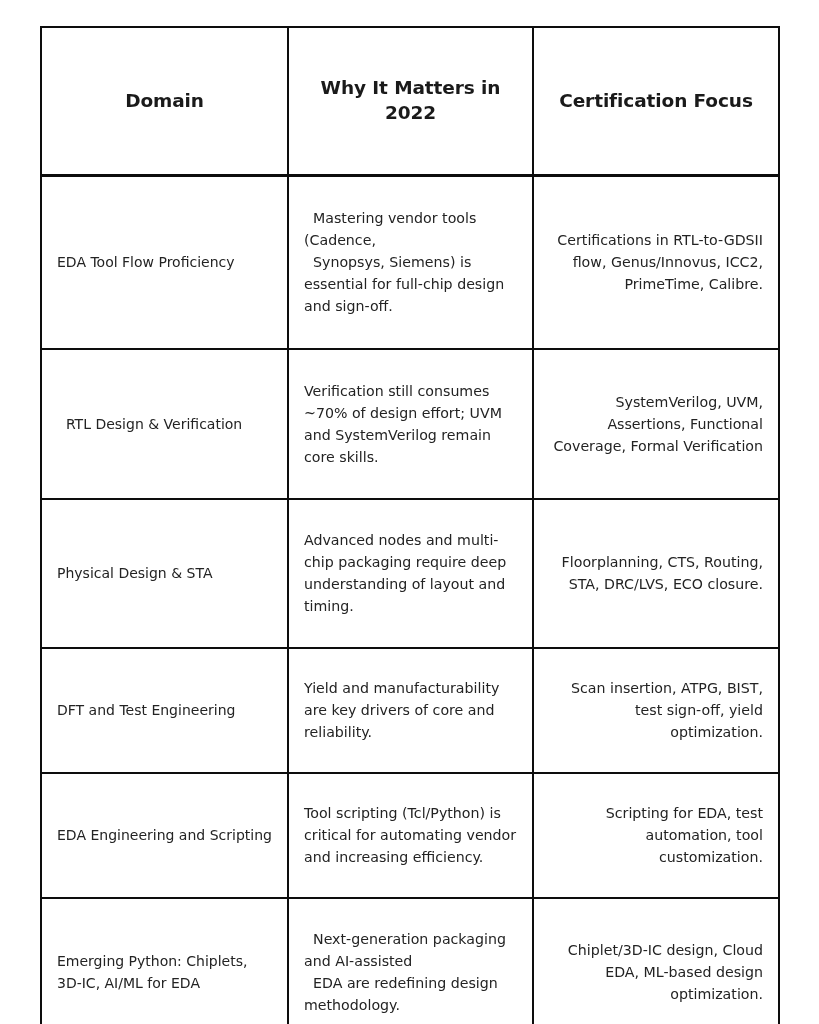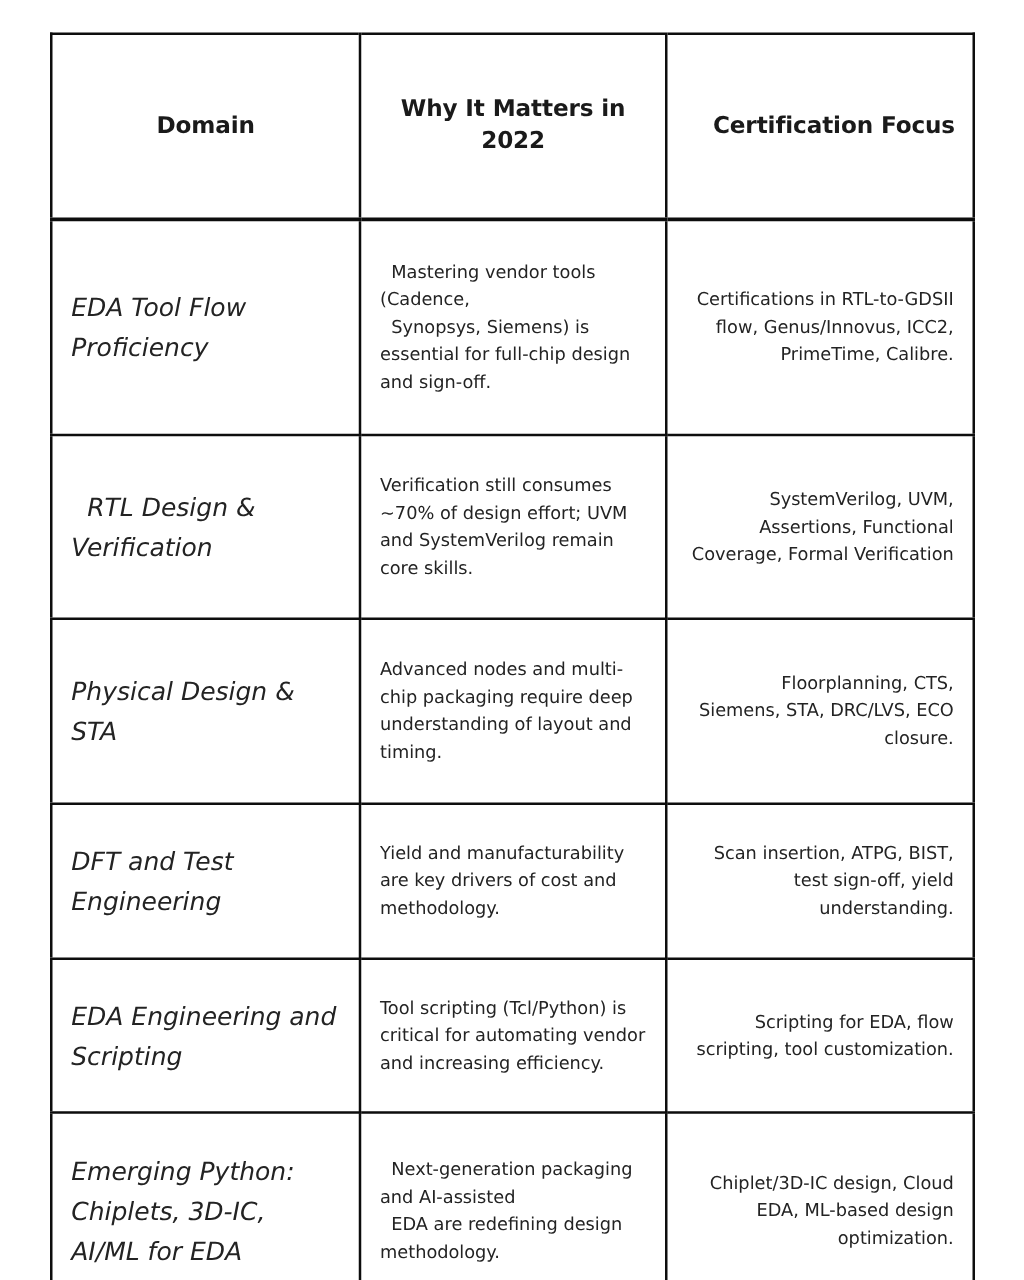--- a/index.html
+++ b/index.html
@@ -48,41 +48,40 @@
     border-bottom: 3px solid #0d0d0d;
     font-weight: bold;
     font-size: 18.5px;
     line-height: 1.32;
     text-align: center;
     vertical-align: middle;
     padding: 10px 14px;
     height: 148px;
     letter-spacing: -0.1px;
   }
-  thead th:last-child { border-right: none; text-align: right; }
+  thead th:last-child { border-right: none; }
 
   tbody td {
     border-right: 2px solid #0d0d0d;
     border-bottom: 2px solid #0d0d0d;
     vertical-align: middle;
     font-size: 14.2px;
     line-height: 1.55;
     padding: 22px 15px;
     text-align: left;
     white-space: pre-wrap;
     word-wrap: break-word;
     color: #232323;
   }
   tbody td:last-child { border-right: none; text-align: right; }
   tbody tr:last-child td { border-bottom: none; }
 
   tbody td.col-domain {
-    font-size: 20px;
+    font-size: 14px;
     line-height: 1.6;
-    font-style: italic;
   }
 </style>
 </head>
 <body>
 
 <div class="page">
   <div class="table-wrap">
     <table class="matters-table">
       <colgroup>
         <col class="c1">
@@ -107,31 +106,31 @@
           <td>Certifications in RTL-to-GDSII flow, Genus/Innovus, ICC2, PrimeTime, Calibre.</td>
         </tr>
         <tr>
           <td class="col-domain">  RTL Design &amp; Verification</td>
           <td>Verification still consumes ~70% of design effort; UVM and SystemVerilog remain core skills.</td>
           <td>SystemVerilog, UVM, Assertions, Functional Coverage, Formal Verification</td>
         </tr>
         <tr>
           <td class="col-domain">Physical Design &amp; STA</td>
           <td>Advanced nodes and multi-chip packaging require deep understanding of layout and timing.</td>
-          <td>  Floorplanning, CTS, Siemens, STA, DRC/LVS, ECO closure.</td>
+          <td>  Floorplanning, CTS, Routing, STA, DRC/LVS, ECO closure.</td>
         </tr>
         <tr>
           <td class="col-domain">DFT and Test Engineering</td>
-          <td>Yield and manufacturability are key drivers of cost and methodology.</td>
-          <td>  Scan insertion, ATPG, BIST, test sign-off, yield understanding.</td>
+          <td>Yield and manufacturability are key drivers of core and reliability.</td>
+          <td>  Scan insertion, ATPG, BIST, test sign-off, yield optimization.</td>
         </tr>
         <tr>
           <td class="col-domain">EDA Engineering and Scripting</td>
           <td>Tool scripting (Tcl/Python) is critical for automating vendor and increasing efficiency.</td>
-          <td>Scripting for EDA, flow scripting, tool customization.</td>
+          <td>Scripting for EDA, test automation, tool customization.</td>
         </tr>
         <tr>
           <td class="col-domain">Emerging Python: Chiplets, 3D-IC, AI/ML for EDA</td>
           <td>  Next-generation packaging
 and AI-assisted
   EDA are redefining design
 methodology.</td>
           <td>Chiplet/3D-IC design, Cloud EDA, ML-based design optimization.</td>
         </tr>
       </tbody>

